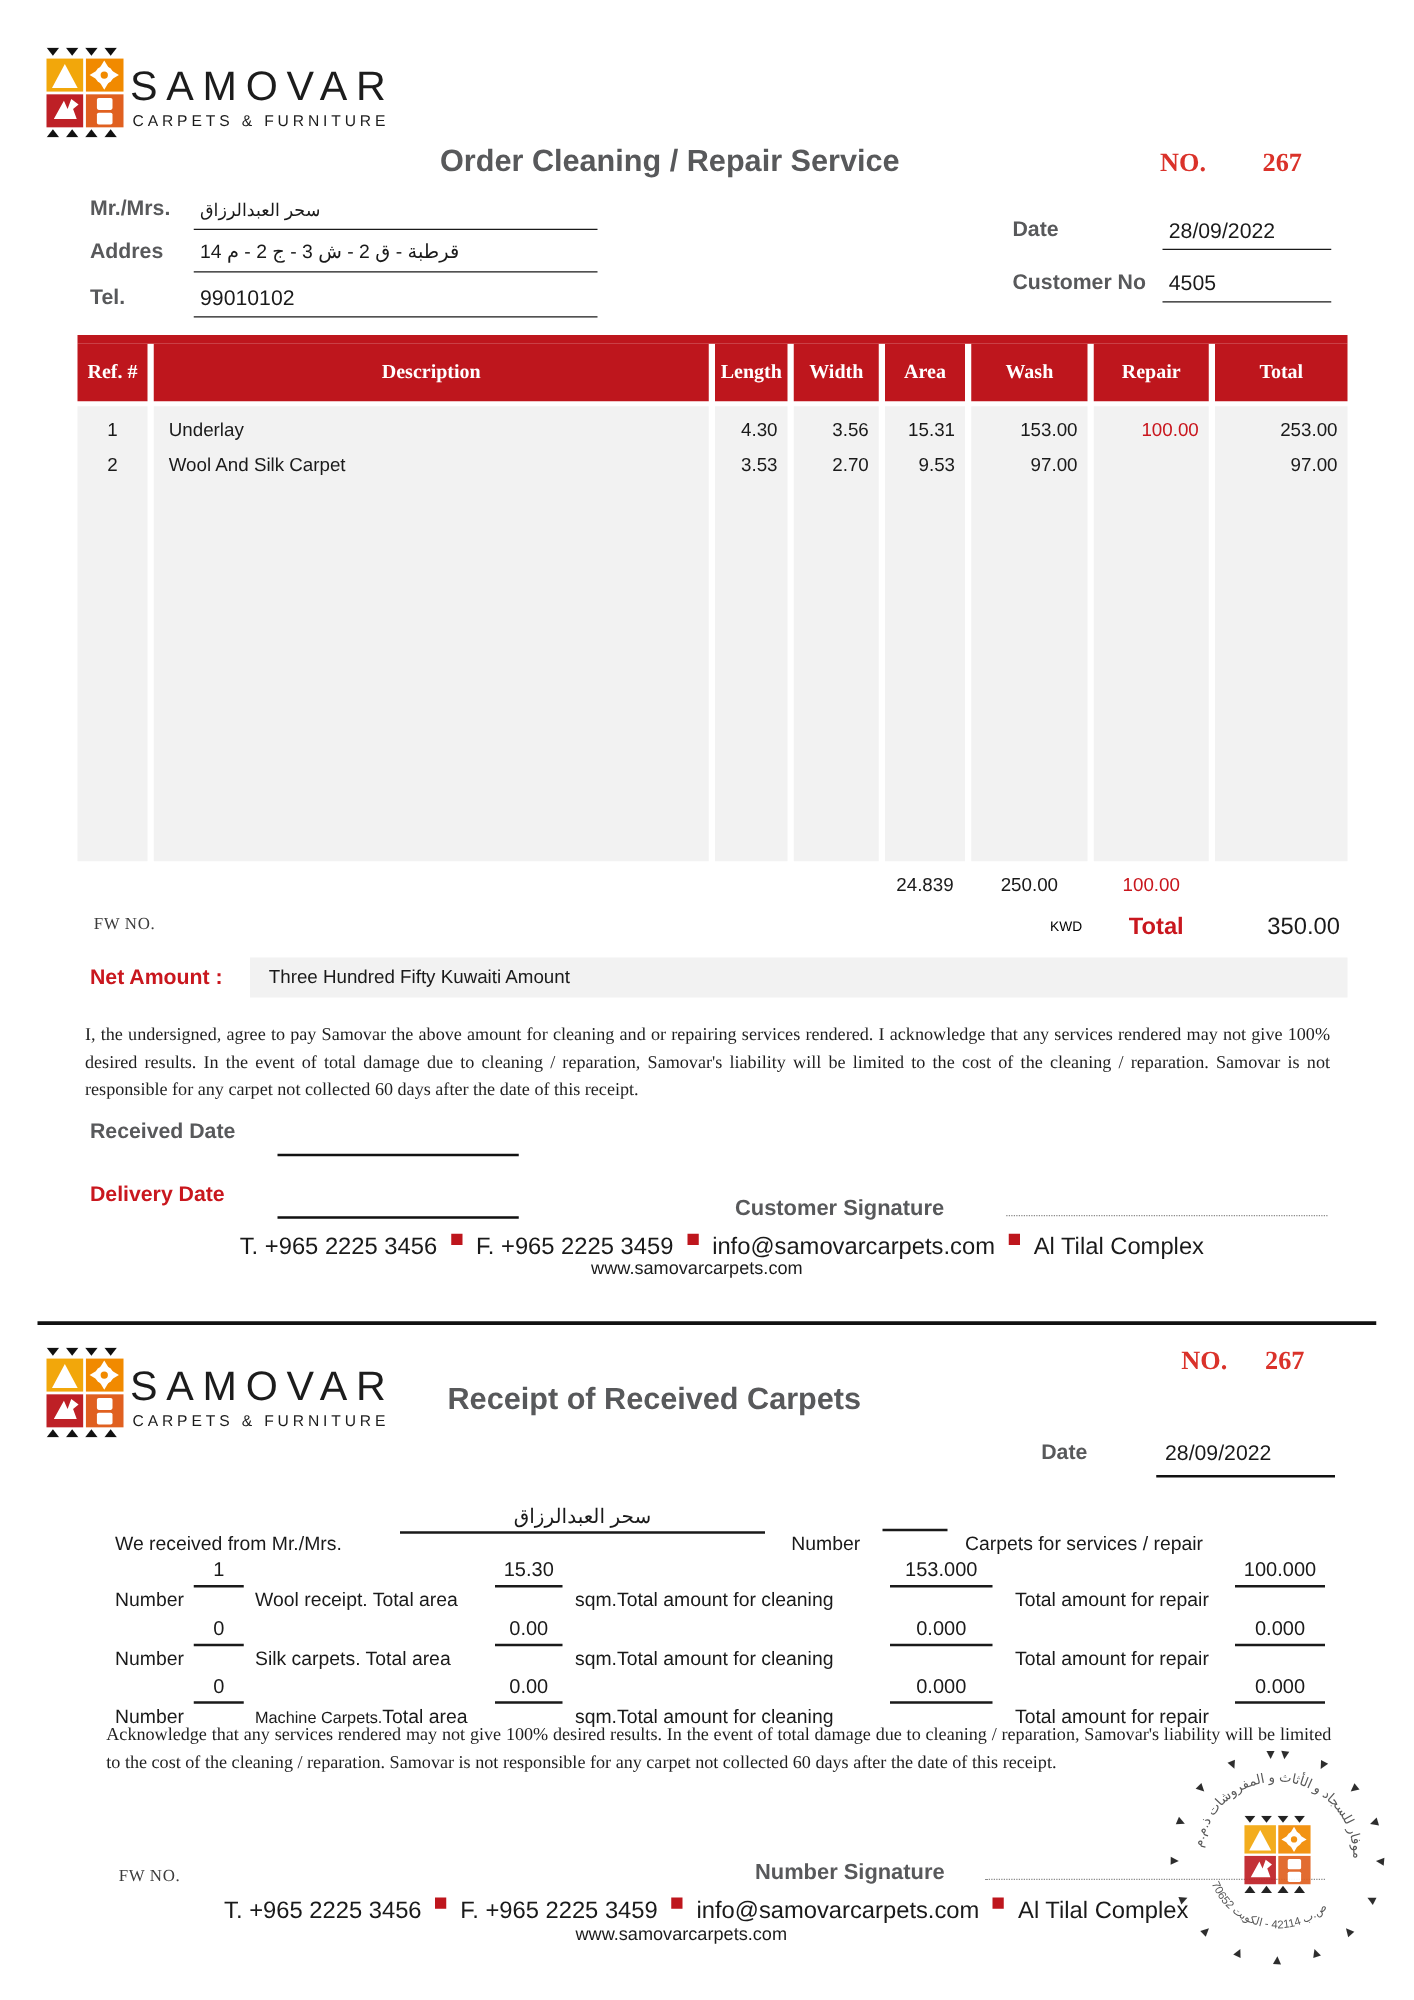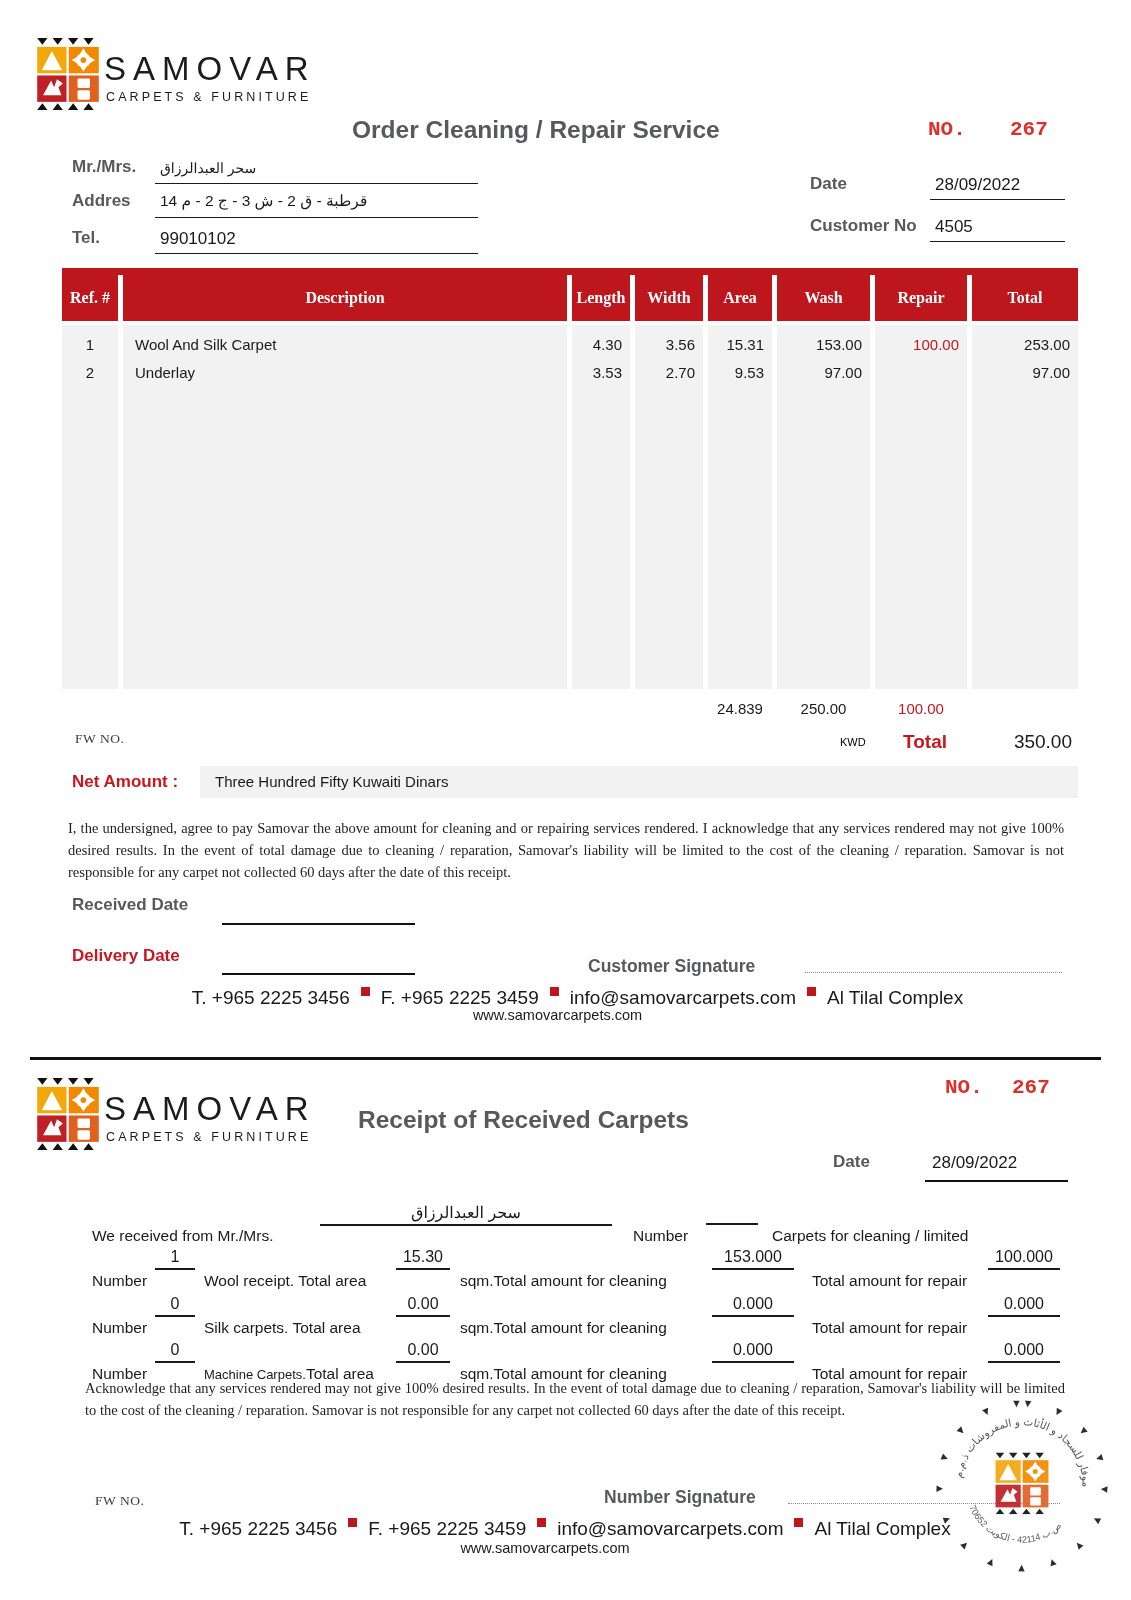--- a/index.html
+++ b/index.html
@@ -1,21 +1,21 @@
 <!DOCTYPE html>
 <html><head>
 <meta charset="utf-8">
 <style>
   html,body{margin:0;padding:0;background:#fff;}
   .page{position:relative;width:1131px;height:1600px;background:#fff;
         font-family:"Liberation Sans",sans-serif;color:#1a1a1a;overflow:hidden;}
   .abs{position:absolute;}
   .lbl{font-weight:bold;color:#58595b;font-size:17px;}
   .red{color:#c9171e;}
-  .no-red{color:#da322a;font-family:Liberation Mono, monospace;font-weight:bold;font-size:21px;}
+  .no-red{color:#da322a;font-family:Liberation Serif, serif;font-weight:bold;font-size:21px;}
   .brand-name{font-size:33px;letter-spacing:7px;color:#1c1c1c;}
   .brand-tag{font-size:12.5px;letter-spacing:3.1px;color:#1c1c1c;}
   .field-line{border-bottom:1.6px solid #1a1a1a;}
   .heavy-line{border-bottom:2px solid #111;}
   .dotted-line{border-top:1.6px dotted #8a8a8a;}
   .title{font-weight:bold;font-size:24.5px;color:#58595b;}
   
   .ot{position:absolute;left:62px;top:268px;width:1016px;}
   .ot-strip{height:7px;background:#be161d;}
   .ot-grid{display:grid;grid-template-columns:56px 444px 58px 68px 64px 93px 92px 106px;column-gap:5px;}
@@ -118,22 +118,22 @@
       <div class="ot-h">Wash</div>
       <div class="ot-h">Repair</div>
       <div class="ot-h">Total</div>
     </div>
     <div class="ot-grid ot-body">
       <div class="ot-c al-c">
         <div>1</div>
         <div>2</div>
       </div>
       <div class="ot-c desc">
+        <div>Underlay</div>
         <div>Wool And Silk Carpet</div>
-        <div>Underlay</div>
       </div>
       <div class="ot-c al-r">
         <div>4.30</div>
         <div>3.53</div>
       </div>
       <div class="ot-c al-r">
         <div>3.56</div>
         <div>2.70</div>
       </div>
       <div class="ot-c al-r">
@@ -159,21 +159,21 @@
   <div class="abs tot" style="left:777px;top:700px;width:93px">250.00</div>
   <div class="abs tot red" style="left:875px;top:700px;width:92px">100.00</div>
 
   <div class="abs fw" style="left:75px;top:731px">FW NO.</div>
   <div class="abs" style="left:840px;top:736px;font-size:11px;color:#000000">KWD</div>
   <div class="abs red" style="left:903px;top:731px;font-size:19px;font-weight:bold">Total</div>
   <div class="abs" style="left:985px;top:731px;width:87px;font-size:19px;text-align:right">350.00</div>
 
   <div class="abs red" style="left:72px;top:772px;font-size:17px;font-weight:bold">Net Amount :</div>
   <div class="abs" style="left:200px;top:766px;width:878px;height:32px;background:#f2f2f2">
-    <span style="position:absolute;left:15px;top:0;line-height:32px;font-size:15px">Three Hundred Fifty Kuwaiti Dinars</span>
+    <span style="position:absolute;left:15px;top:0;line-height:32px;font-size:15px">Three Hundred Fifty Kuwaiti Amount</span>
   </div>
 
   <div class="abs para" style="left:68px;top:818px;width:996px">I, the undersigned, agree to pay Samovar the above amount for cleaning and or repairing services rendered. I acknowledge that any services rendered may not give 100% desired results. In the event of total damage due to cleaning / reparation, Samovar's liability will be limited to the cost of the cleaning / reparation. Samovar is not responsible for any carpet not collected 60 days after the date of this receipt.</div>
 
   <div class="abs lbl" style="left:72px;top:895px">Received Date</div>
   <div class="abs heavy-line" style="left:222px;top:900px;width:193px;height:23px"></div>
   <div class="abs red" style="left:72px;top:946px;font-size:17px;font-weight:bold">Delivery Date</div>
   <div class="abs heavy-line" style="left:222px;top:950px;width:193px;height:23px"></div>
   <div class="abs lbl" style="left:588px;top:956px;font-size:17.5px">Customer Signature</div>
   <div class="abs dotted-line" style="left:805px;top:972px;width:257px"></div>
@@ -203,21 +203,21 @@
   <div class="abs lbl" style="left:833px;top:1152px">Date</div>
   <div class="abs heavy-line" style="left:925px;top:1150px;width:143px;height:30px">
     <span style="position:absolute;left:7px;top:3px;font-size:17px">28/09/2022</span>
   </div>
 
   <div class="rrow" style="top:1203px">
     <span class="rlbl" style="left:92px">We received from Mr./Mrs.</span>
     <span class="rval" style="left:320px;width:292px" dir="rtl">سحر العبدالرزاق</span>
     <span class="rlbl" style="left:633px">Number</span>
     <span class="rval" style="left:706px;width:52px">&nbsp;</span>
-    <span class="rlbl" style="left:772px">Carpets for cleaning / limited</span>
+    <span class="rlbl" style="left:772px">Carpets for services / repair</span>
   </div>
 
   <div class="rrow" style="top:1248px">
     <span class="rlbl" style="left:92px">Number</span>
     <span class="rval" style="left:155px;width:40px">1</span>
     <span class="rlbl" style="left:204px"><span>Wool receipt.</span> <span>Total area</span></span>
     <span class="rval" style="left:396px;width:54px">15.30</span>
     <span class="rlbl" style="left:460px">sqm.Total amount for cleaning</span>
     <span class="rval" style="left:712px;width:82px">153.000</span>
     <span class="rlbl" style="left:812px">Total amount for repair</span>

